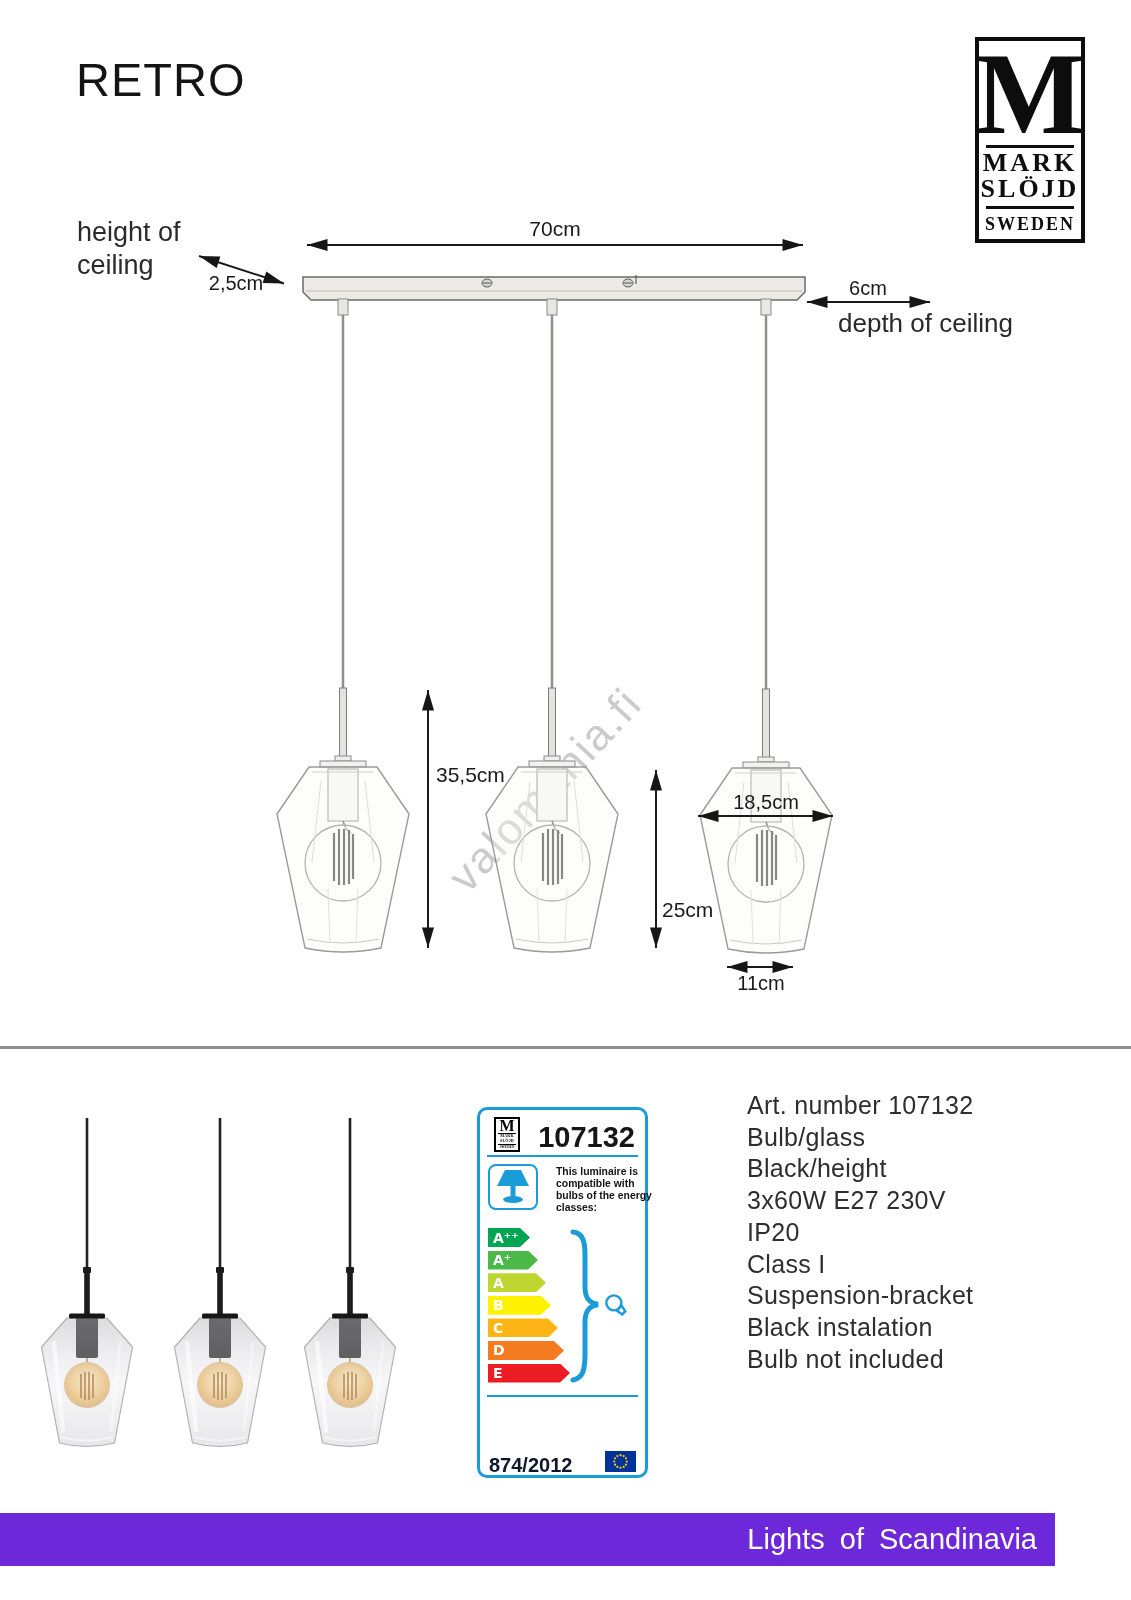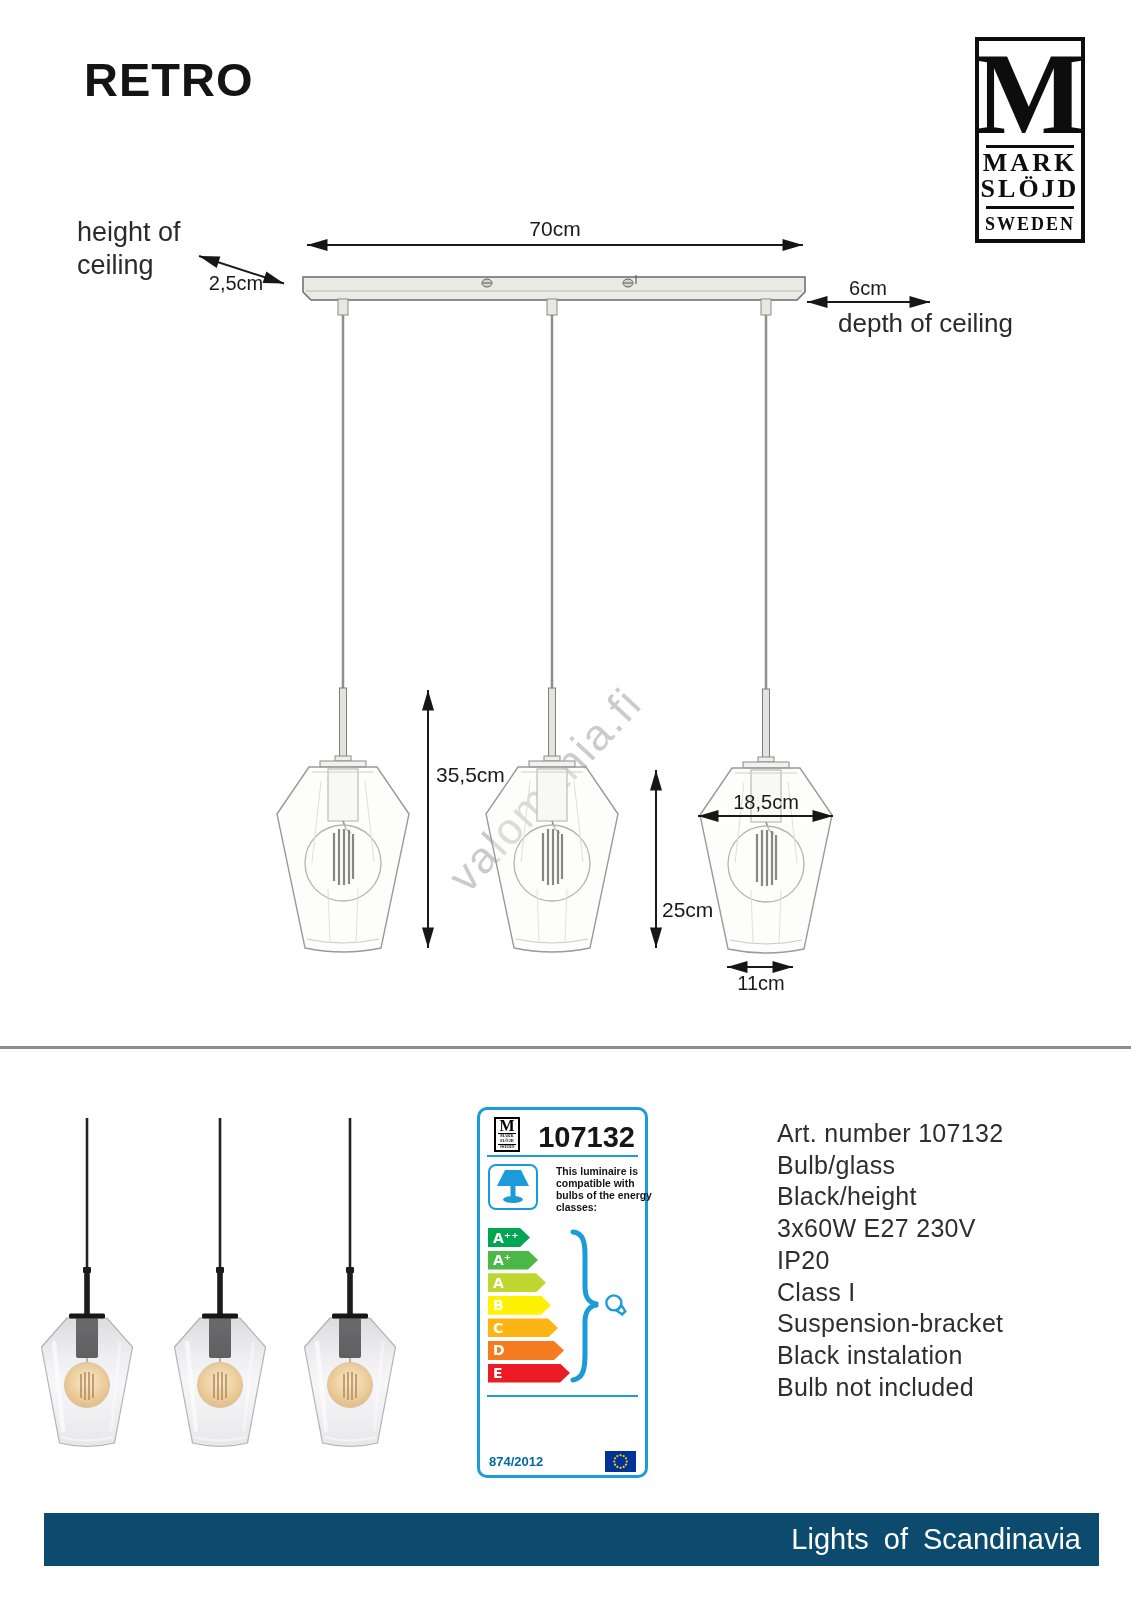--- a/index.html
+++ b/index.html
@@ -3,21 +3,21 @@
 <meta charset="utf-8">
 <style>
   html,body{margin:0;padding:0;}
   body{
     width:1131px;height:1600px;position:relative;background:#ffffff;
     font-family:"Liberation Sans",sans-serif;overflow:hidden;color:#1a1a1a;
   }
   .abs{position:absolute;}
 
   
-  #page-title{left:84px;top:52px;font-size:47px;letter-spacing:1px;color:#141414;font-weight:700;}
+  #page-title{left:76px;top:52px;font-size:47px;letter-spacing:1px;color:#141414;font-weight:400;}
 
   #brand-logo{
     left:975px;top:37px;width:110px;height:206px;border:4px solid #0d0d0d;box-sizing:border-box;
     display:flex;flex-direction:column;align-items:center;background:#fff;
     font-family:"Liberation Serif",serif;font-weight:bold;color:#0d0d0d;
   }
   .brand-m{font-size:116px;line-height:94px;margin-top:6px;}
   .brand-rule{width:86%;height:3px;background:#0d0d0d;margin:4px 0 2px;}
   .brand-word{font-size:26px;line-height:26px;letter-spacing:3px;}
   .brand-sweden{font-size:18px;line-height:21px;letter-spacing:2px;margin-top:3px;}
@@ -45,25 +45,25 @@
   .el-desc{left:76px;top:56px;width:102px;font-size:10.4px;font-weight:bold;line-height:11.9px;color:#141414;}
   .el-classes{left:8px;top:118px;}
   .ec-row{
     height:19px;margin-bottom:3.6px;display:flex;align-items:center;padding-left:5px;box-sizing:border-box;
     clip-path:polygon(0 0,calc(100% - 10px) 0,100% 50%,calc(100% - 10px) 100%,0 100%);
     color:#fff;font-weight:bold;font-size:14px;font-family:"DejaVu Sans",sans-serif;
   }
   .ec0{width:42px;} .ec1{width:50px;} .ec2{width:58px;} .ec3{width:63px;} .ec4{width:70px;} .ec5{width:76px;} .ec6{width:82px;}
   .el-brace{left:84px;top:117px;}
   .el-bulb{left:119px;top:178px;}
-  .el-reg{left:9px;top:344px;font-size:13px;font-weight:bold;color:#0369a1;}
+  .el-reg{left:9px;top:344px;font-size:20px;font-weight:bold;color:#0f172a;}
   .el-flag{right:9px;top:341px;width:31px;height:21px;}
 
   
-  #product-details{left:747px;top:1118px;margin-left:30px;}
+  #product-details{left:747px;top:1090px;}
   .detail-line{font-size:25px;line-height:31.7px;color:#2e2e2e;letter-spacing:0.3px;}
 
   
   #footer-banner{
     left:0;top:1513px;width:1055px;height:53px;box-sizing:border-box;
     text-align:right;padding-right:18px;line-height:53px;font-size:29px;color:#ffffff;word-spacing:7px;
   }
 
   svg.fullpage{position:absolute;left:0;top:0;pointer-events:none;}
 </style>
@@ -309,13 +309,13 @@
   <div class="detail-line">Bulb/glass</div>
   <div class="detail-line">Black/height</div>
   <div class="detail-line">3x60W E27 230V</div>
   <div class="detail-line">IP20</div>
   <div class="detail-line">Class I</div>
   <div class="detail-line">Suspension-bracket</div>
   <div class="detail-line">Black instalation</div>
   <div class="detail-line">Bulb not included</div>
 </div>
 
-<div id="footer-banner" class="abs" style="background-color: #0c4a6e; margin-left: 44px;">Lights of Scandinavia</div>
+<div id="footer-banner" class="abs" style="background-color: #6d28d9;">Lights of Scandinavia</div>
 
 </body></html>

